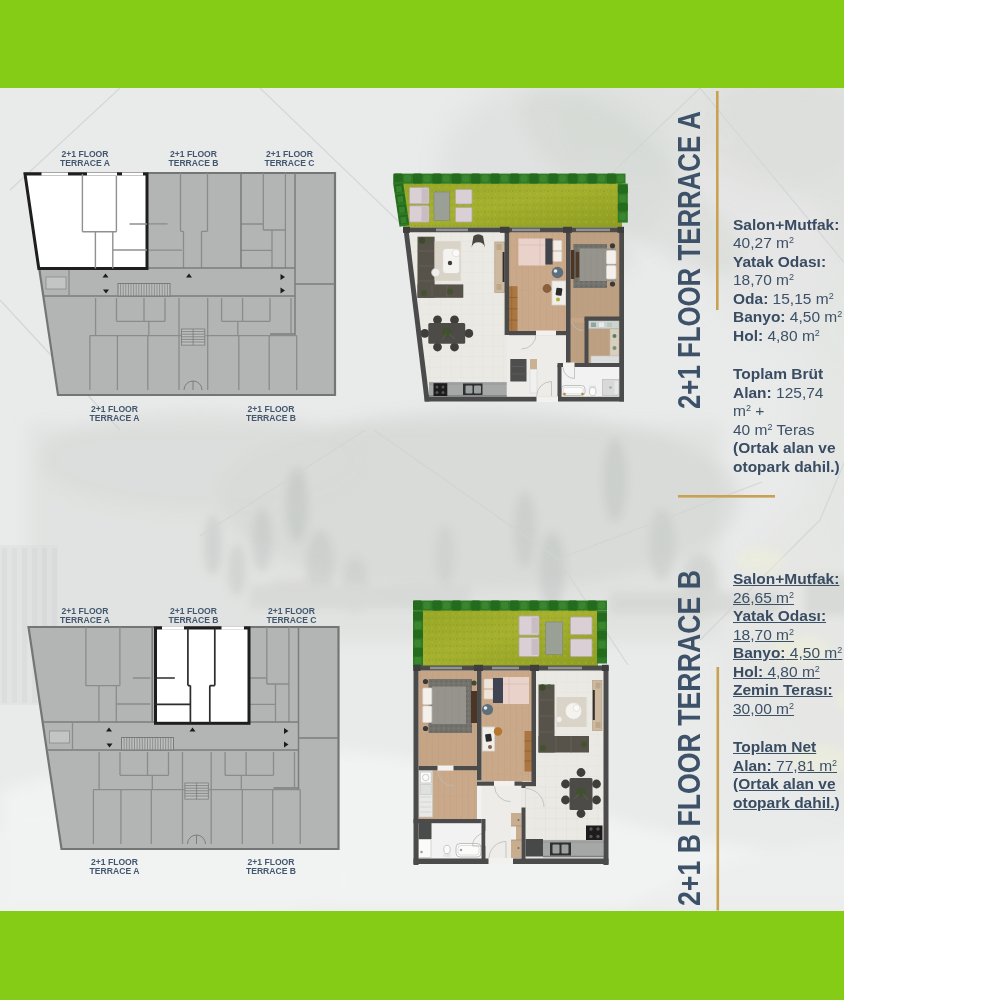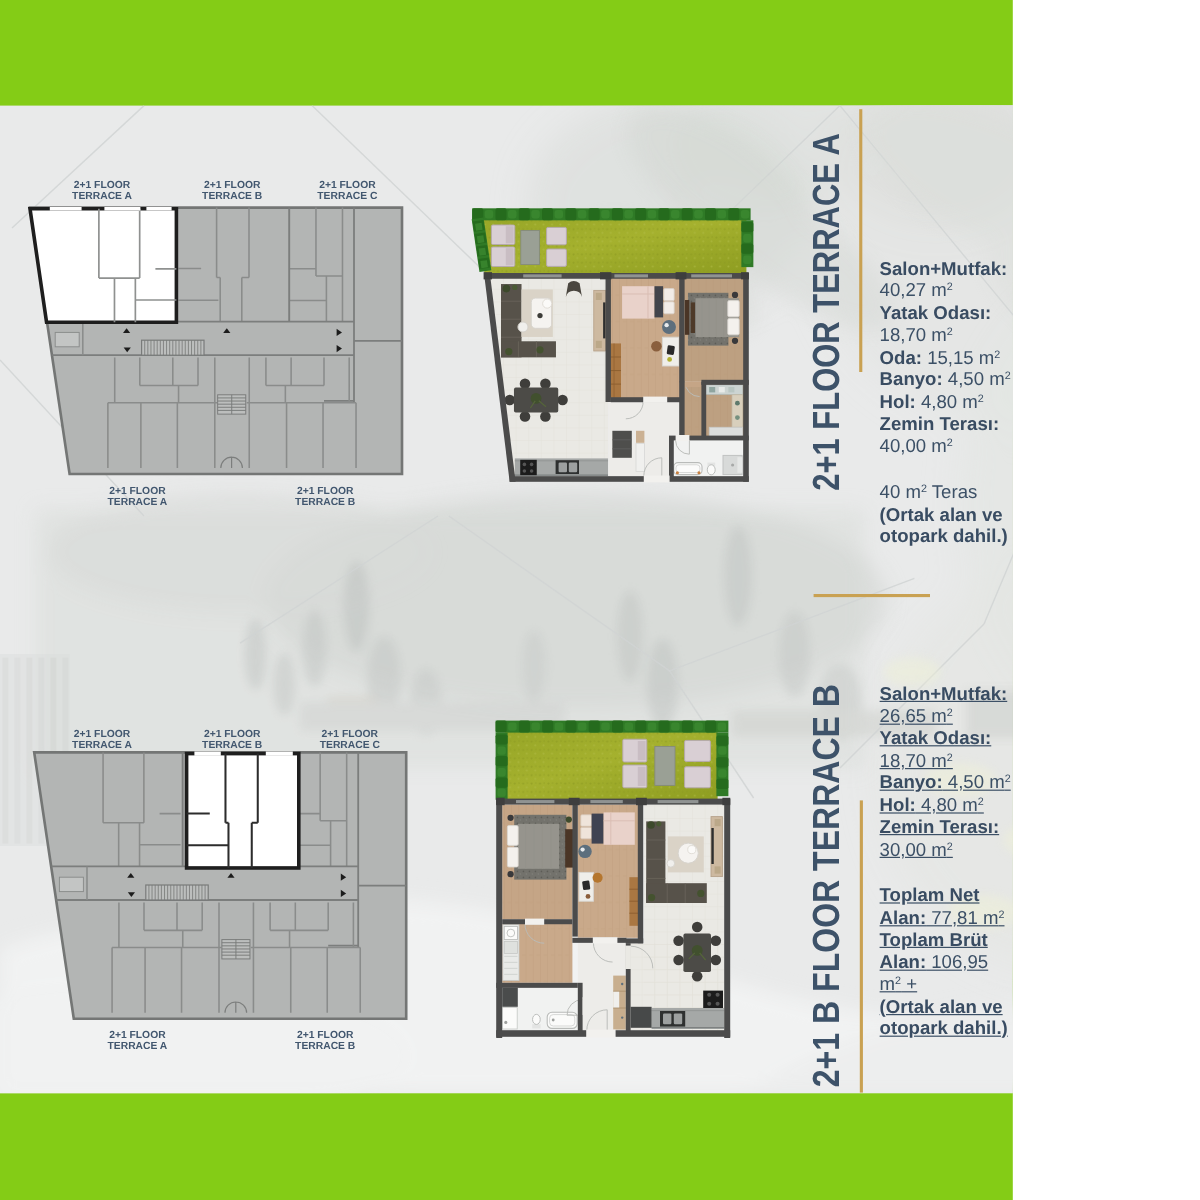--- a/index.html
+++ b/index.html
@@ -886,30 +886,29 @@
 
     <text transform="translate(699.5,906) rotate(-90)" font-family="Liberation Sans, sans-serif" font-size="31.5" font-weight="bold" fill="#3d5269" textLength="336" lengthAdjust="spacingAndGlyphs">2+1 B FLOOR TERRACE B</text>
   </svg>
 
   <div class="txt" style="left:733px;top:195.5px;margin-top:20px;">
     <div><b>Salon+Mutfak:</b> 40,27 m<sup>2</sup></div>
     <div><b>Yatak Odası:</b> 18,70 m<sup>2</sup></div>
     <div><b>Oda:</b> 15,15 m<sup>2</sup></div>
     <div><b>Banyo:</b> 4,50 m<sup>2</sup></div>
     <div><b>Hol:</b> 4,80 m<sup>2</sup></div>
-    <div><b>Zemin Terası:</b> 40,00 m<sup>2</sup></div>
     <div style="height:20px"></div>
+    <div><b>Toplam Brüt Alan:</b> 125,74 m<sup>2</sup> +</div>
     <div>40 m<sup>2</sup> Teras</div>
     <div><b>(Ortak alan ve otopark dahil.)</b></div>
   </div>
 
   <div class="txt" style="left:733px;top:570px;text-decoration:underline;">
     <div><b>Salon+Mutfak:</b> 26,65 m<sup>2</sup></div>
     <div><b>Yatak Odası:</b> 18,70 m<sup>2</sup></div>
     <div><b>Banyo:</b> 4,50 m<sup>2</sup></div>
     <div><b>Hol:</b> 4,80 m<sup>2</sup></div>
     <div><b>Zemin Terası:</b> 30,00 m<sup>2</sup></div>
     <div style="height:20px"></div>
     <div><b>Toplam Net Alan:</b> 77,81 m<sup>2</sup></div>
-    <div><b>Toplam Brüt Alan:</b> 106,95 m<sup>2</sup> +</div>
     <div><b>(Ortak alan ve otopark dahil.)</b></div>
   </div>
 </div>
 
 </body></html>

